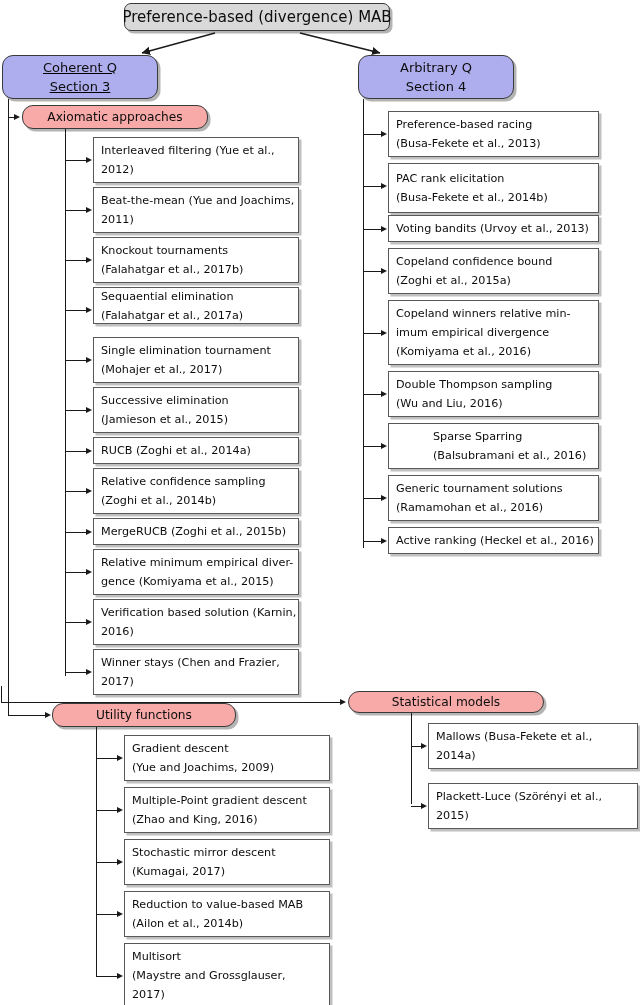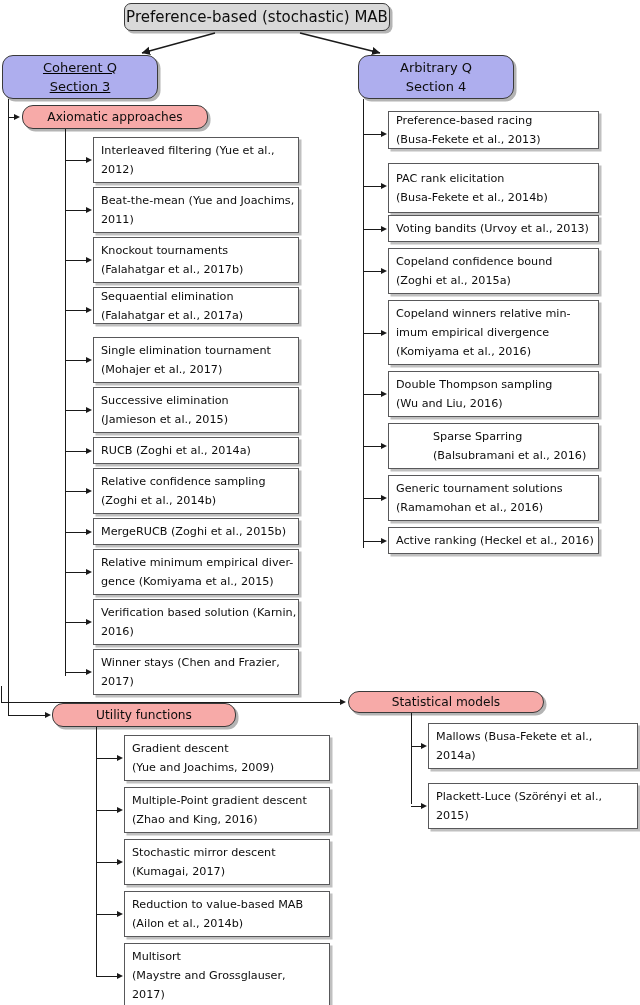--- a/index.html
+++ b/index.html
@@ -33,21 +33,21 @@
   .arw{position:absolute;width:0;height:0;border-style:solid;}
   .arw-r{border-width:3.6px 0 3.6px 6.2px;border-color:transparent transparent transparent #1a1a1a;}
   .diag{position:absolute;overflow:visible;}
 </style>
 </head>
 <body>
 
 <div id="canvas">
 
   <div class="rnode root" style="left:124px;top:3px;width:266px;height:28px;">
-    <span class="ln">Preference-based (stochastic) MAB</span>
+    <span class="ln">Preference-based (divergence) MAB</span>
   </div>
 
   <svg class="diag" style="left:0;top:0;width:640px;height:120px;">
     <defs>
       <marker id="ah" markerWidth="7" markerHeight="7" refX="6.2" refY="3.2" orient="auto">
         <path d="M0,0 L6.4,3.2 L0,6.4 z" fill="#1a1a1a"></path>
       </marker>
     </defs>
     <line x1="215" y1="33" x2="142" y2="53" stroke="#1a1a1a" stroke-width="1.3" marker-end="url(#ah)"></line>
     <line x1="300" y1="33" x2="380" y2="53" stroke="#1a1a1a" stroke-width="1.3" marker-end="url(#ah)"></line>
@@ -156,21 +156,21 @@
         <span class="ln">2016)</span>
       </div>
       <div class="ln-h" style="left: 65px; top: 622px; width: 22px;"></div>
       <div class="arw arw-r" style="left: 86px; top: 619px;"></div>
       <div class="node" style="left: 93px; top: 649px; width: 206px; height: 46px;">
         <span class="ln">Winner stays (Chen and Frazier,</span>
         <span class="ln">2017)</span>
       </div>
       <div class="ln-h" style="left: 65px; top: 672px; width: 22px;"></div>
       <div class="arw arw-r" style="left: 86px; top: 669px;"></div>
-      <div class="node" style="left: 388px; top: 111px; width: 211px; height: 38px;">
+      <div class="node" style="left: 388px; top: 111px; width: 211px; height: 46px;">
         <span class="ln">Preference-based racing</span>
         <span class="ln">(Busa-Fekete et al., 2013)</span>
       </div>
       <div class="ln-h" style="left: 363px; top: 134px; width: 19px;"></div>
       <div class="arw arw-r" style="left: 381px; top: 131px;"></div>
       <div class="node" style="left: 388px; top: 163px; width: 211px; height: 50px;">
         <span class="ln">PAC rank elicitation</span>
         <span class="ln">(Busa-Fekete et al., 2014b)</span>
       </div>
       <div class="ln-h" style="left: 363px; top: 186px; width: 19px;"></div>

